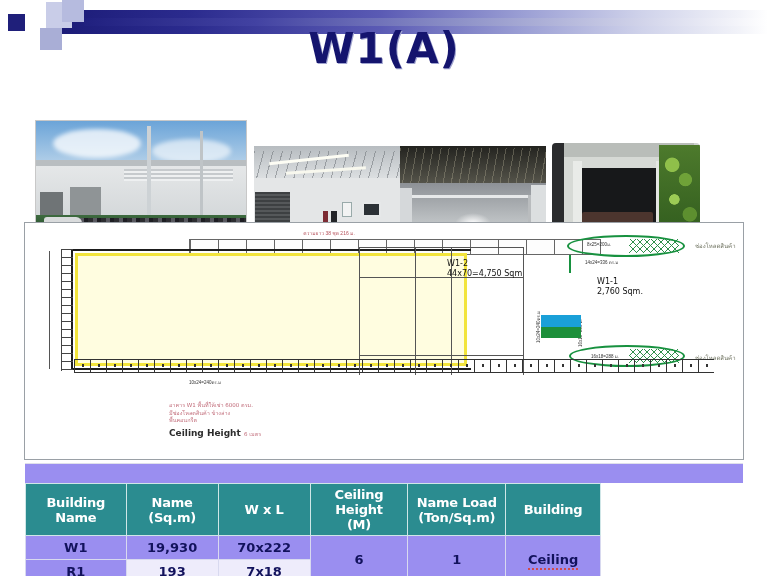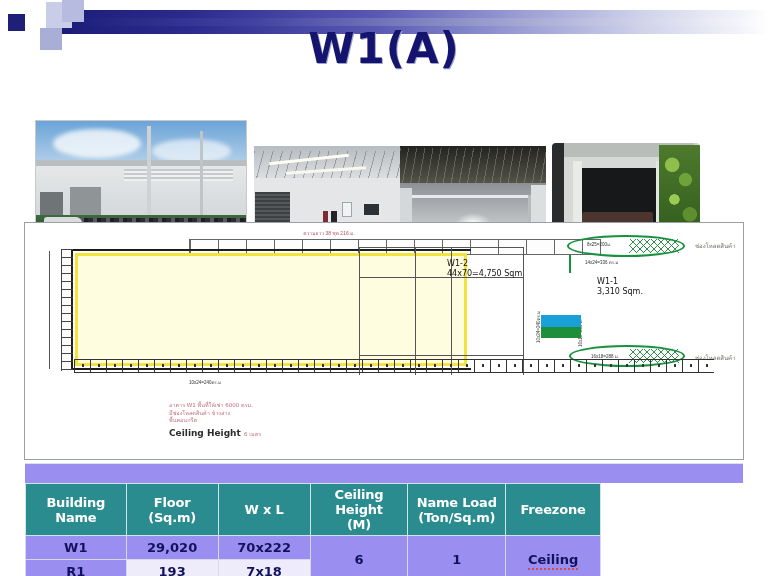--- a/index.html
+++ b/index.html
@@ -320,21 +320,21 @@
       <div class="h" style="top:30px"></div>
       <div class="h" style="top:108px"></div>
     </div>
 
     <div class="lbl-w12">
       <span>W1-2</span><br>
       <span>44x70=4,750 Sqm</span>
     </div>
     <div class="lbl-w11">
       <span>W1-1</span><br>
-      <span>3,310 Sqm.</span>
+      <span>2,760 Sqm.</span>
     </div>
 
     <div class="lbl-small" style="left:556px; top:32px;">14x24=336 ตร.ม</div>
     <div class="lbl-small" style="left:558px; top:14px;">8x25=200ม.</div>
     <div class="lbl-small" style="left:160px; top:152px;">10x24=240ตร.ม</div>
     <div class="lbl-small" style="left:562px; top:126px;">16x18=288 ม.</div>
 
     <div class="vtxt" style="left:506px; top:116px;">10x24=240ตร.ม</div>
     <div class="vtxt" style="left:548px; top:120px;">16x18=288 ม.</div>
 
@@ -373,42 +373,42 @@
 
 <div class="band"></div>
 
 <table class="spec">
   <thead>
     <tr>
       <th style="width:17.5%">
         <span>Building Name</span>
       </th>
       <th style="width:16%">
-        <span>Floor (Sq.m)</span>
+        <span>Name (Sq.m)</span>
       </th>
       <th style="width:16%">
         <span>W x L</span>
       </th>
       <th style="width:17%">
         <span>Ceiling Height</span><br>
         <span>(M)</span>
       </th>
       <th style="width:17%">
         <span>Name Load</span><br>
         <span>(Ton/Sq.m)</span>
       </th>
       <th style="width:16.5%">
-        <span>Freezone</span>
+        <span>Building</span>
       </th>
     </tr>
   </thead>
   <tbody>
     <tr>
       <td>W1</td>
-      <td>29,020</td>
+      <td>19,930</td>
       <td>70x222</td>
       <td rowspan="2">6</td>
       <td rowspan="2">1</td>
       <td rowspan="2">
         <span class="squig">Ceiling</span>
       </td>
     </tr>
     <tr>
       <td>R1</td>
       <td class="alt">193</td>

